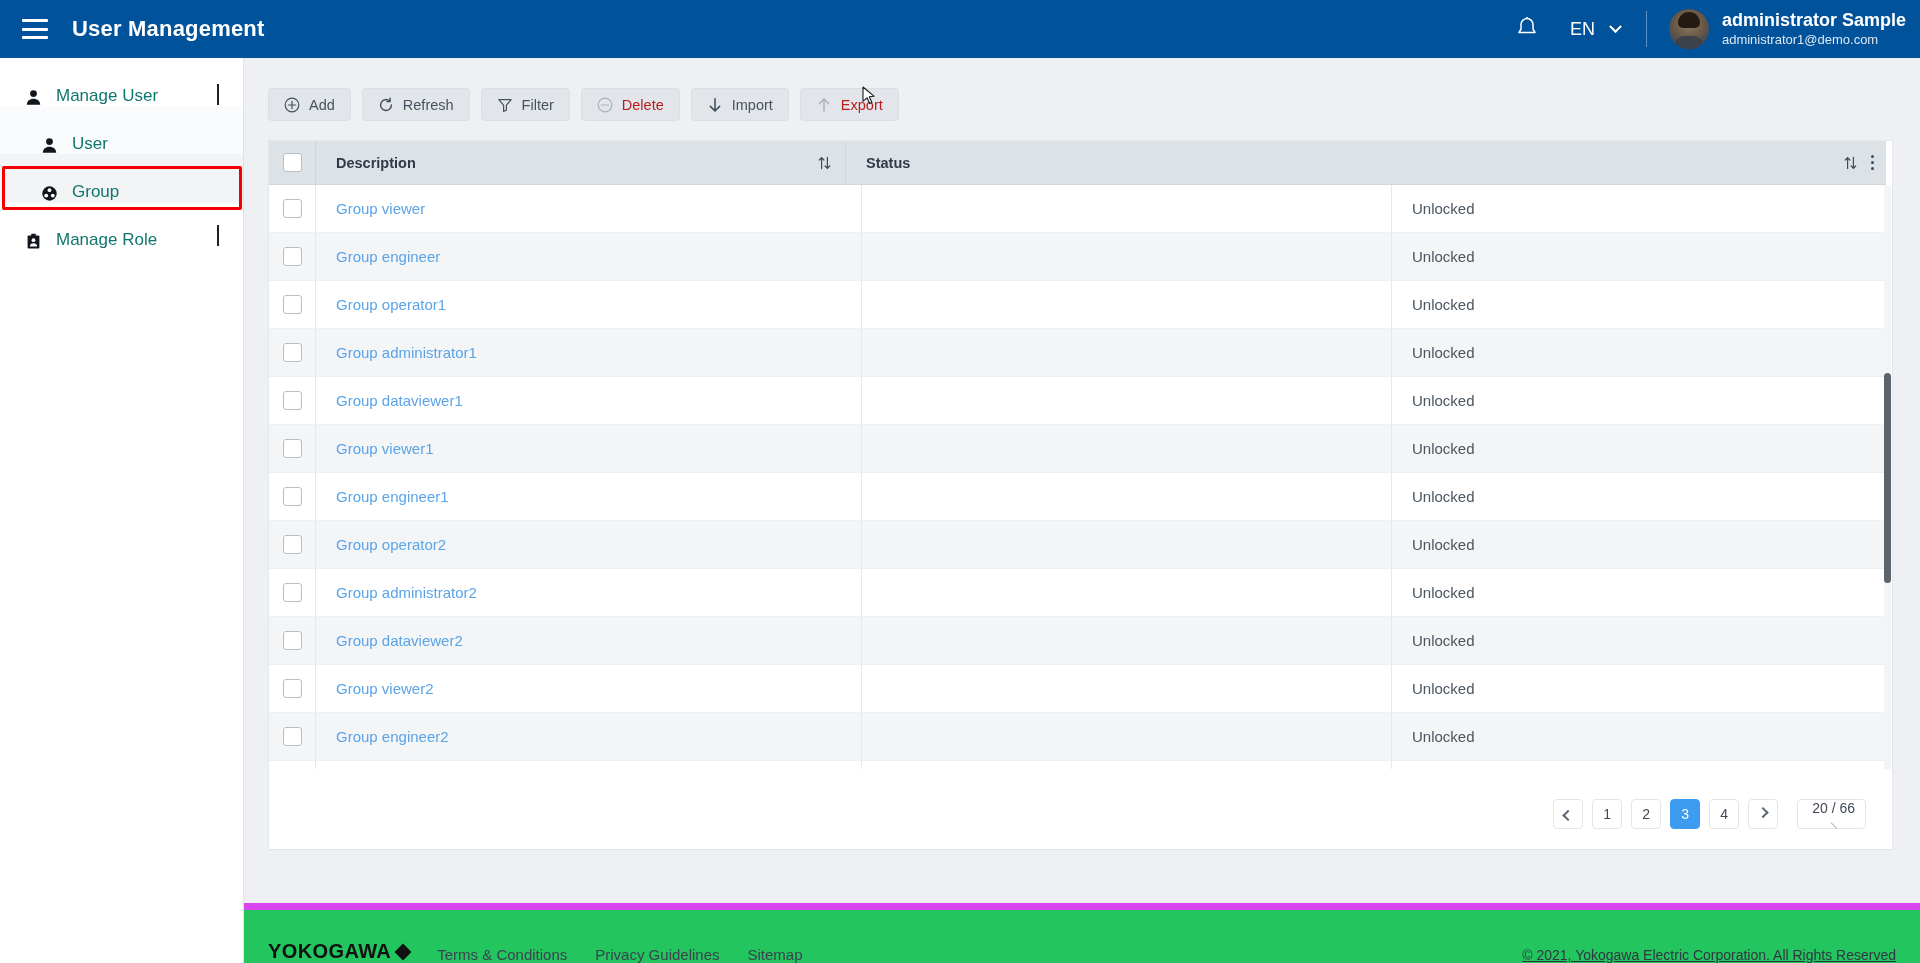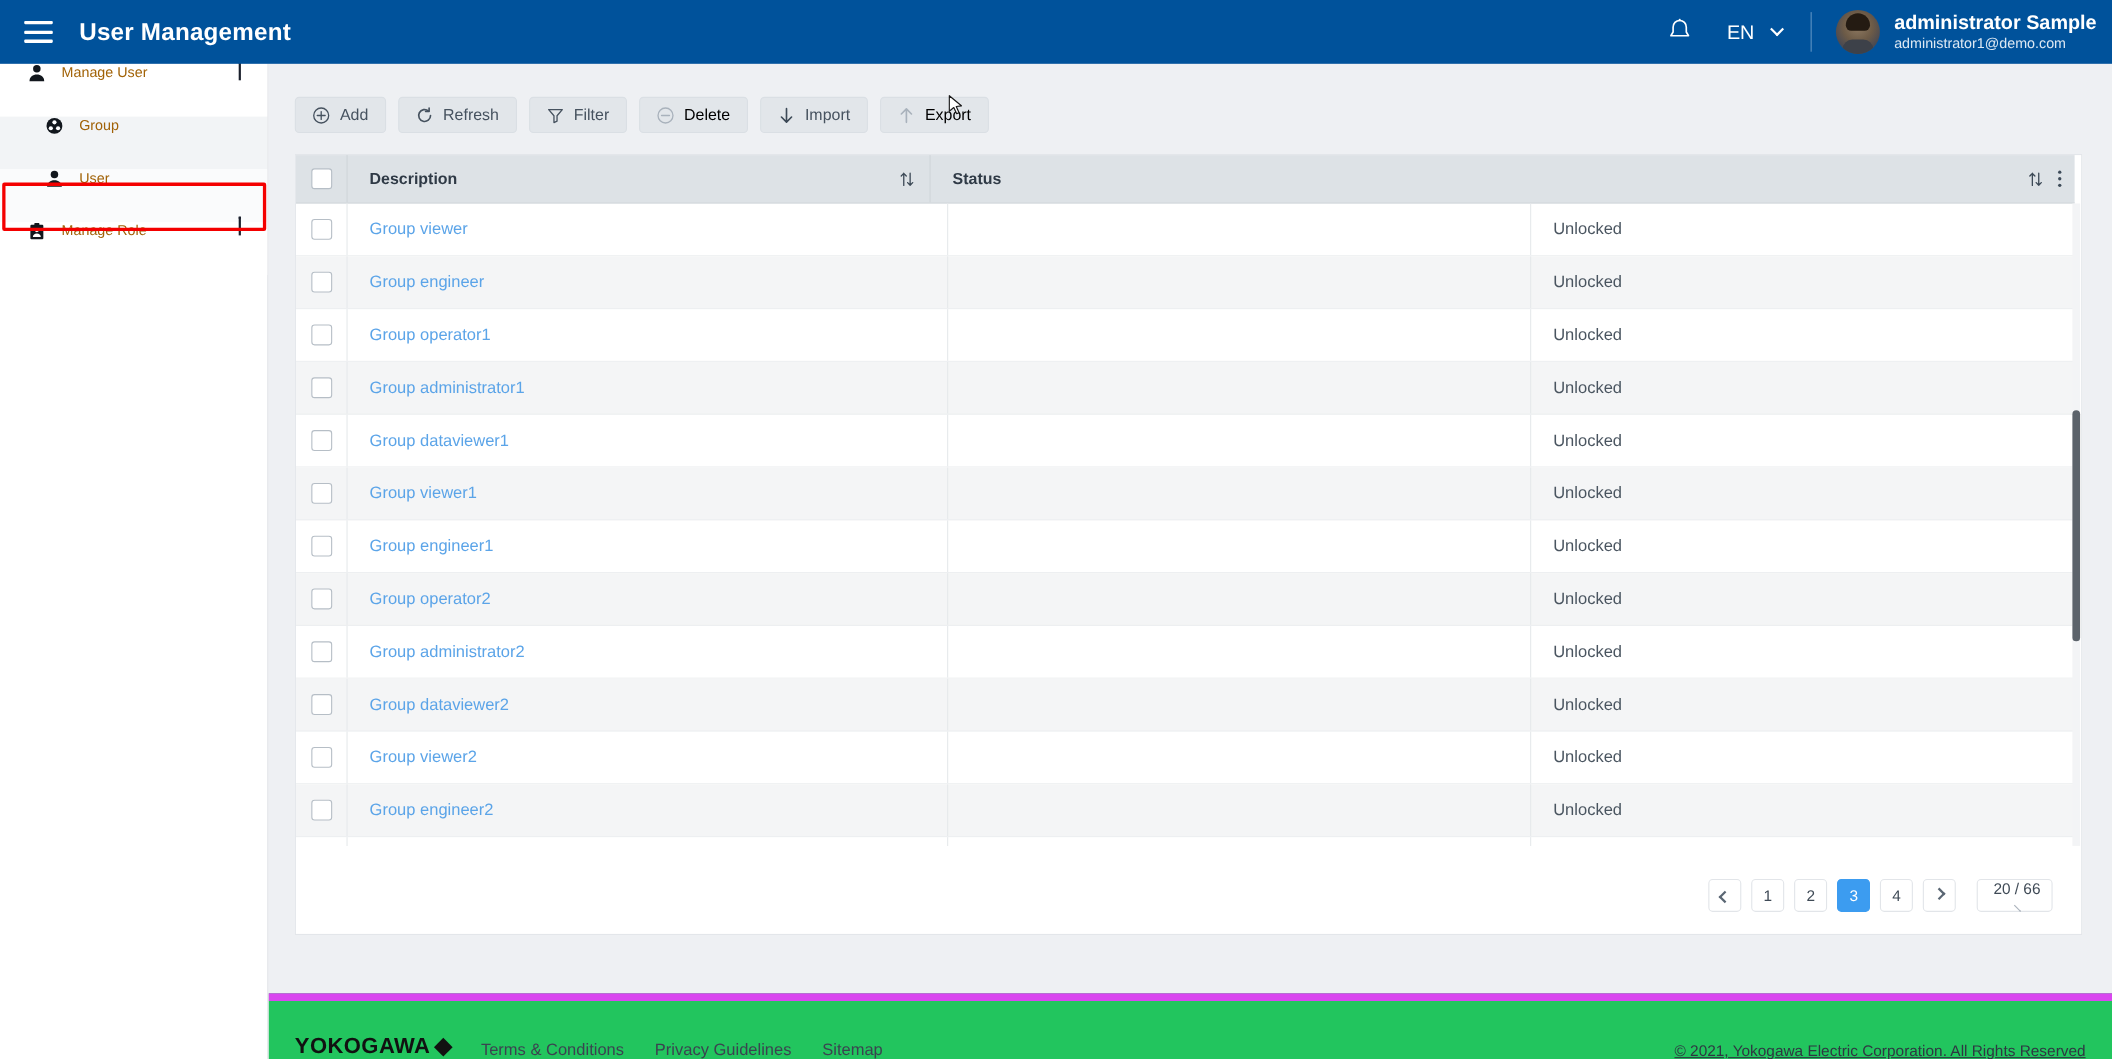--- a/index.html
+++ b/index.html
@@ -64,22 +64,22 @@
   .user-name { font-size: 18px; font-weight: bold; color: #fff; }
   .user-mail { font-size: 13px; color: #dce8f3; }
 
   
   .sidebar {
     position: absolute; top: 58px; left: 0; width: 244px; height: 905px;
     background: #fff; border-right: 1px solid #dfe2e6;
     z-index: 20;
   }
   .nav-item {
-    height: 48px; display: flex; align-items: flex-start;
-    font-size: 13px; color: #a16207; cursor: pointer;
+    height: 48px; display: flex; align-items: flex-end;
+    font-size: 17px; color: #0f766e; cursor: pointer;
     background: #fff;
   }
   .nav-item.sub { background: #fafbfc; }
   .nav-item.sub.active { background: #f2f4f6; }
   .nav-ico { width: 22px; margin-left: 22px; margin-right: 12px; display:flex; align-items:center; justify-content:center; }
   .nav-item.sub .nav-ico { margin-left: 38px; }
   .nav-label { flex: 1; }
   .nav-caret { margin-right: 24px; color: #2d3748; }
   .caret-up, .caret-dn {
     width: 10px; height: 10px; border-left: 2.2px solid #1a202c; border-top: 2.2px solid #1a202c;
@@ -99,21 +99,21 @@
   .toolbar {
     position: absolute; top: 30px; left: 24px;
     display: flex; gap: 11px;
   }
   .tbtn {
     height: 33px; min-width: 58px; padding: 0 15px;
     display: flex; align-items: center; gap: 9px;
     background: #e2e6ea; border: 1px solid #dadfe4; border-radius: 4px;
     font-size: 14.5px; color: #46525f; cursor: pointer;
   }
-  .tbtn.disabled { color: #000000; cursor: default; }
+  .tbtn.disabled { color: #b91c1c; cursor: default; }
   .tbtn svg { flex: none; display:block; }
 
   .panel {
     position: absolute; top: 82px; left: 24px; width: 1625px; height: 710px;
     background: #fff; border: 1px solid #e3e6ea;
   }
   .grid-wrap {
     position: absolute; top: 0; left: 0; width: 1625px; height: 628px;
     overflow: hidden;
   }
@@ -226,40 +226,40 @@
     <span class="nav-ico">
       <svg width="17" height="17" viewBox="0 0 17 17">
           <circle cx="8.5" cy="4.6" r="3.4" fill="#12171d"></circle>
           <path d="M1.8 15.8c0-3.7 3-6 6.7-6s6.7 2.3 6.7 6z" fill="#12171d"></path>
         </svg>
     </span>
     <span class="nav-label">Manage User</span>
     <span class="nav-caret"><span class="caret-up"></span></span>
   </div>
 
+  <div class="nav-item sub">
+    <span class="nav-ico">
+      <svg width="17" height="17" viewBox="0 0 17 17">
+          <circle cx="8.5" cy="4.6" r="3.4" fill="#12171d"></circle>
+          <path d="M1.8 15.8c0-3.7 3-6 6.7-6s6.7 2.3 6.7 6z" fill="#12171d"></path>
+        </svg>
+    </span>
+    <span class="nav-label">User</span>
+  </div>
+
   <div class="nav-item sub active">
     <span class="nav-ico">
       <svg width="17" height="17" viewBox="0 0 17 17">
         <circle cx="8.5" cy="8.5" r="7.2" fill="#12171d"></circle>
         <circle cx="8.5" cy="5.2" r="1.9" fill="#fff"></circle>
         <circle cx="5.2" cy="10.6" r="1.9" fill="#fff"></circle>
         <circle cx="11.8" cy="10.6" r="1.9" fill="#fff"></circle>
       </svg>
     </span>
     <span class="nav-label">Group</span>
-  </div>
-
-  <div class="nav-item sub">
-    <span class="nav-ico">
-      <svg width="17" height="17" viewBox="0 0 17 17">
-          <circle cx="8.5" cy="4.6" r="3.4" fill="#12171d"></circle>
-          <path d="M1.8 15.8c0-3.7 3-6 6.7-6s6.7 2.3 6.7 6z" fill="#12171d"></path>
-        </svg>
-    </span>
-    <span class="nav-label">User</span>
   </div>
 
   <div class="nav-item">
     <span class="nav-ico">
       <svg width="17" height="17" viewBox="0 0 17 17">
         <rect x="2.6" y="2.4" width="11.8" height="13.2" rx="1" fill="#12171d"></rect>
         <rect x="6.2" y="0.8" width="4.6" height="2.6" rx=".6" fill="#12171d"></rect>
         <circle cx="8.5" cy="7.2" r="1.9" fill="#fff"></circle>
         <path d="M4.9 13.4c0-2 1.6-3.1 3.6-3.1s3.6 1.1 3.6 3.1z" fill="#fff"></path>
       </svg>

